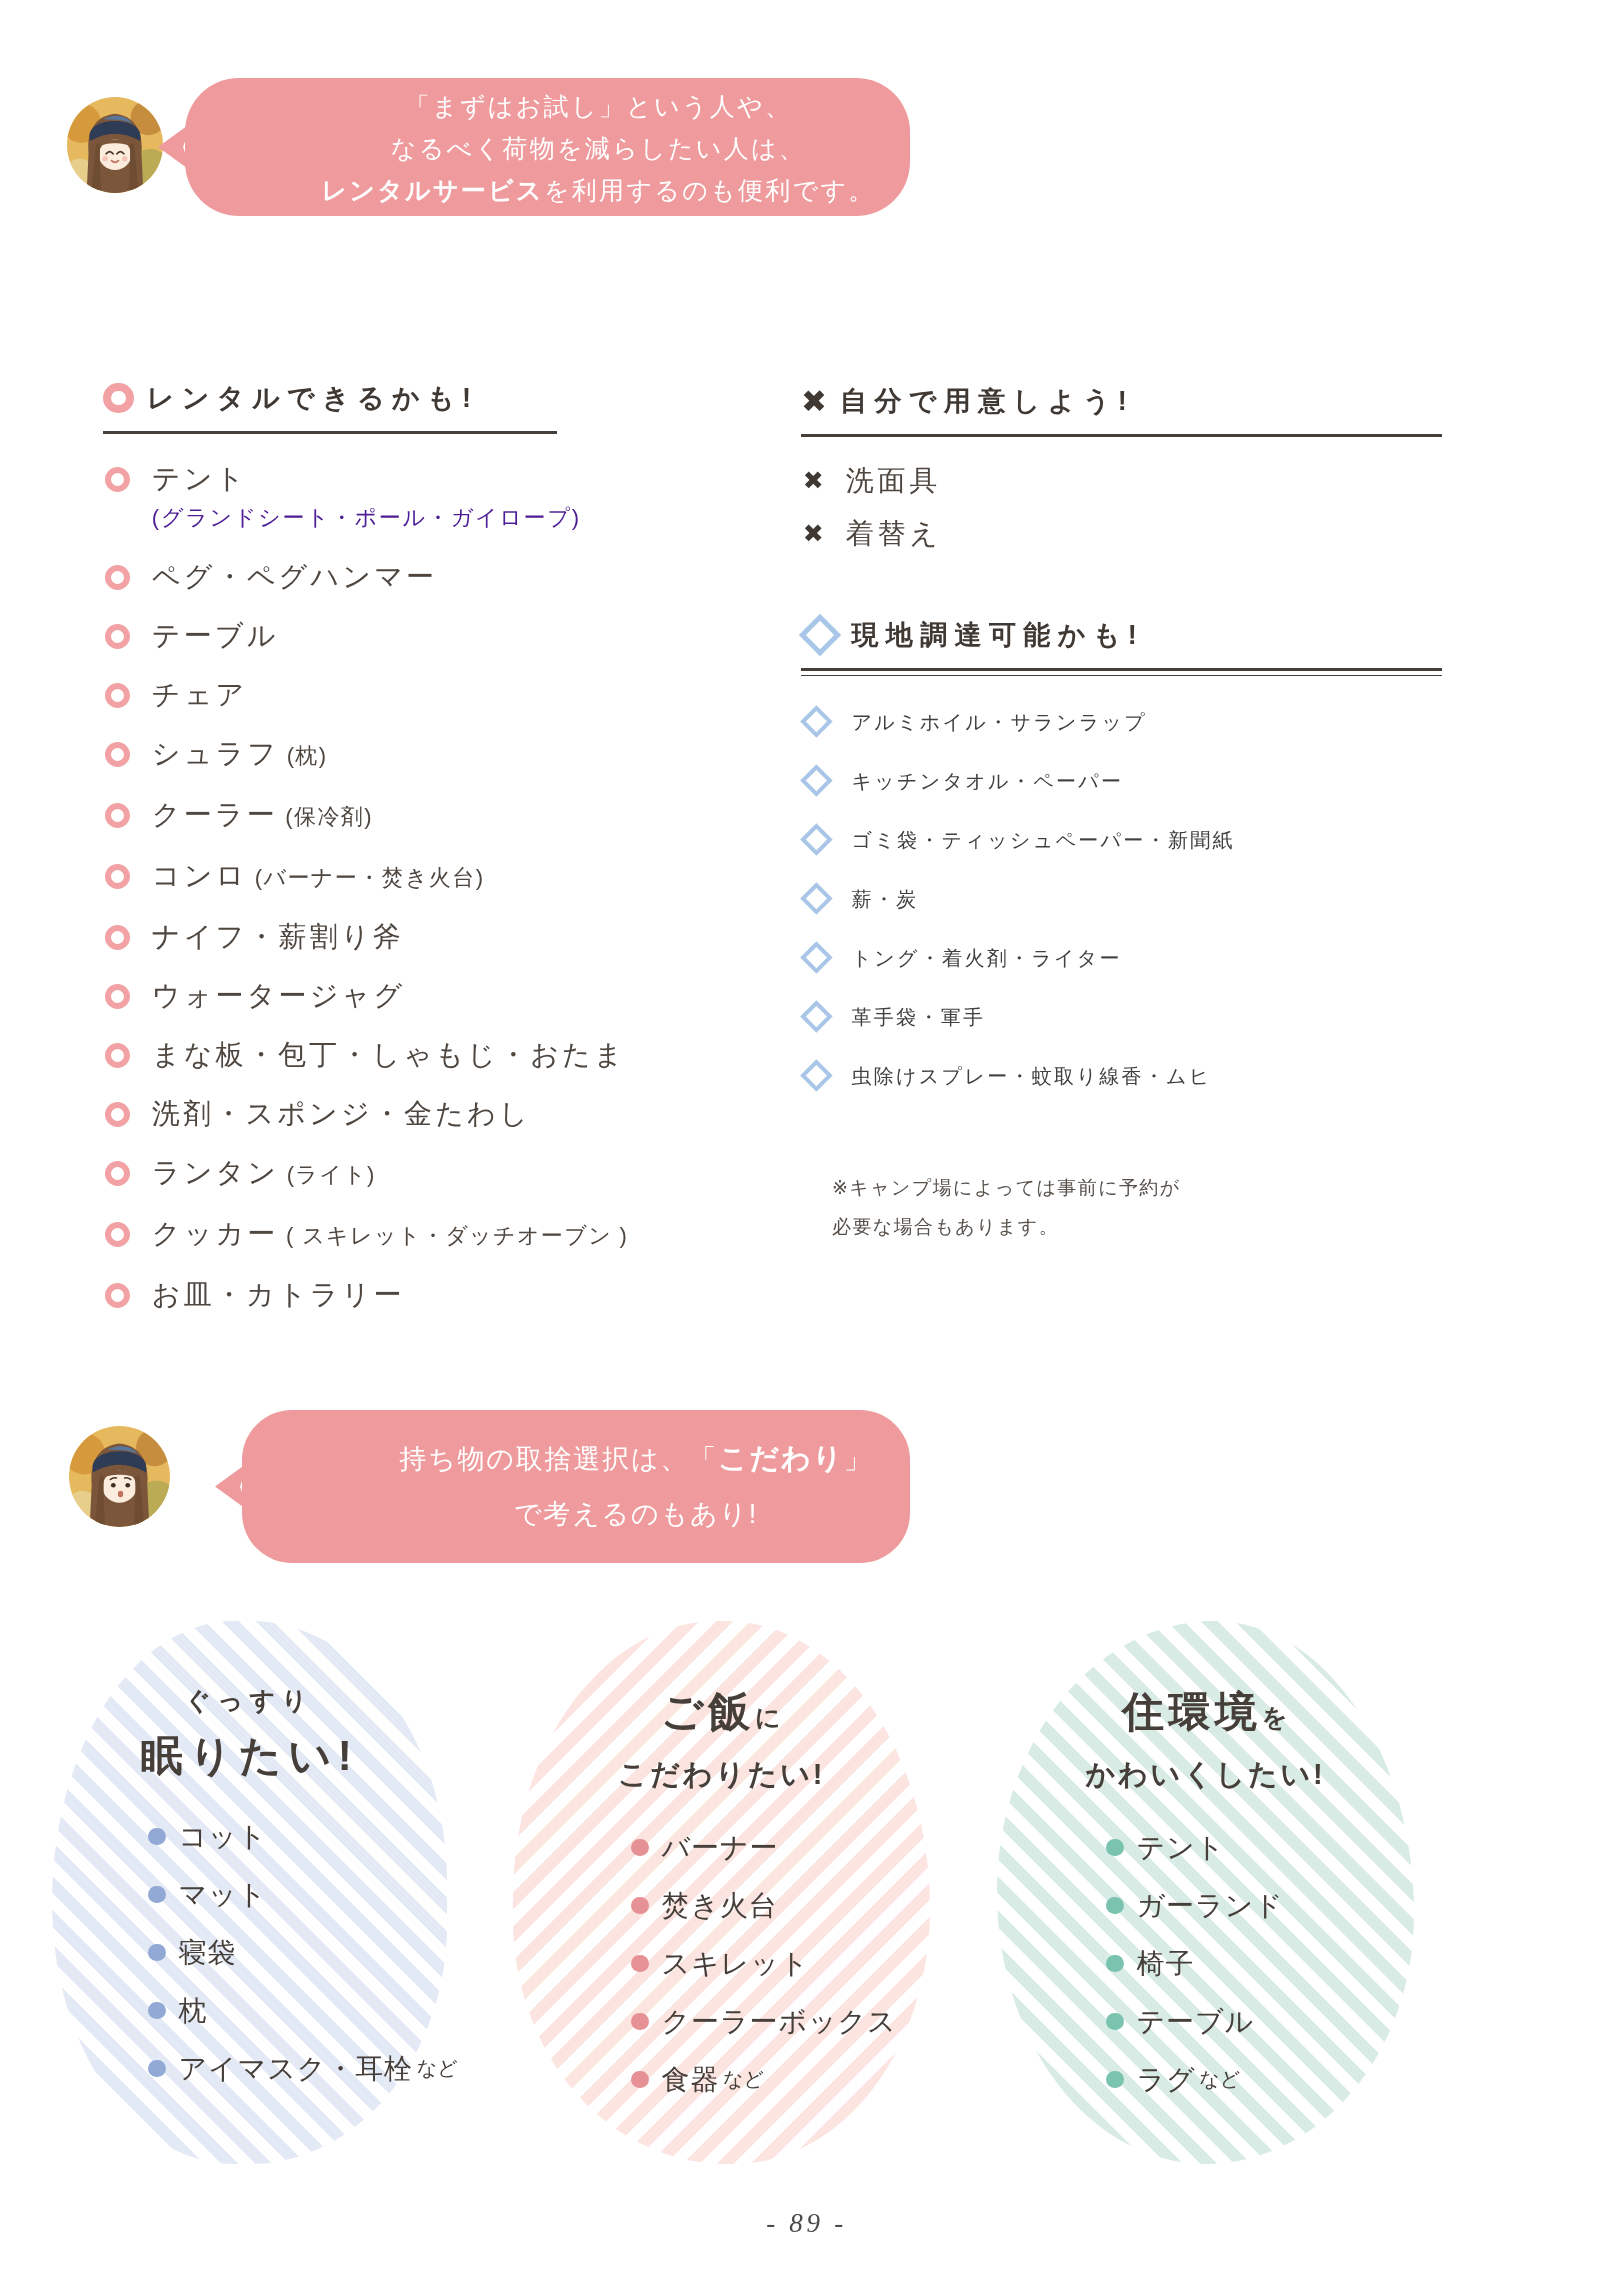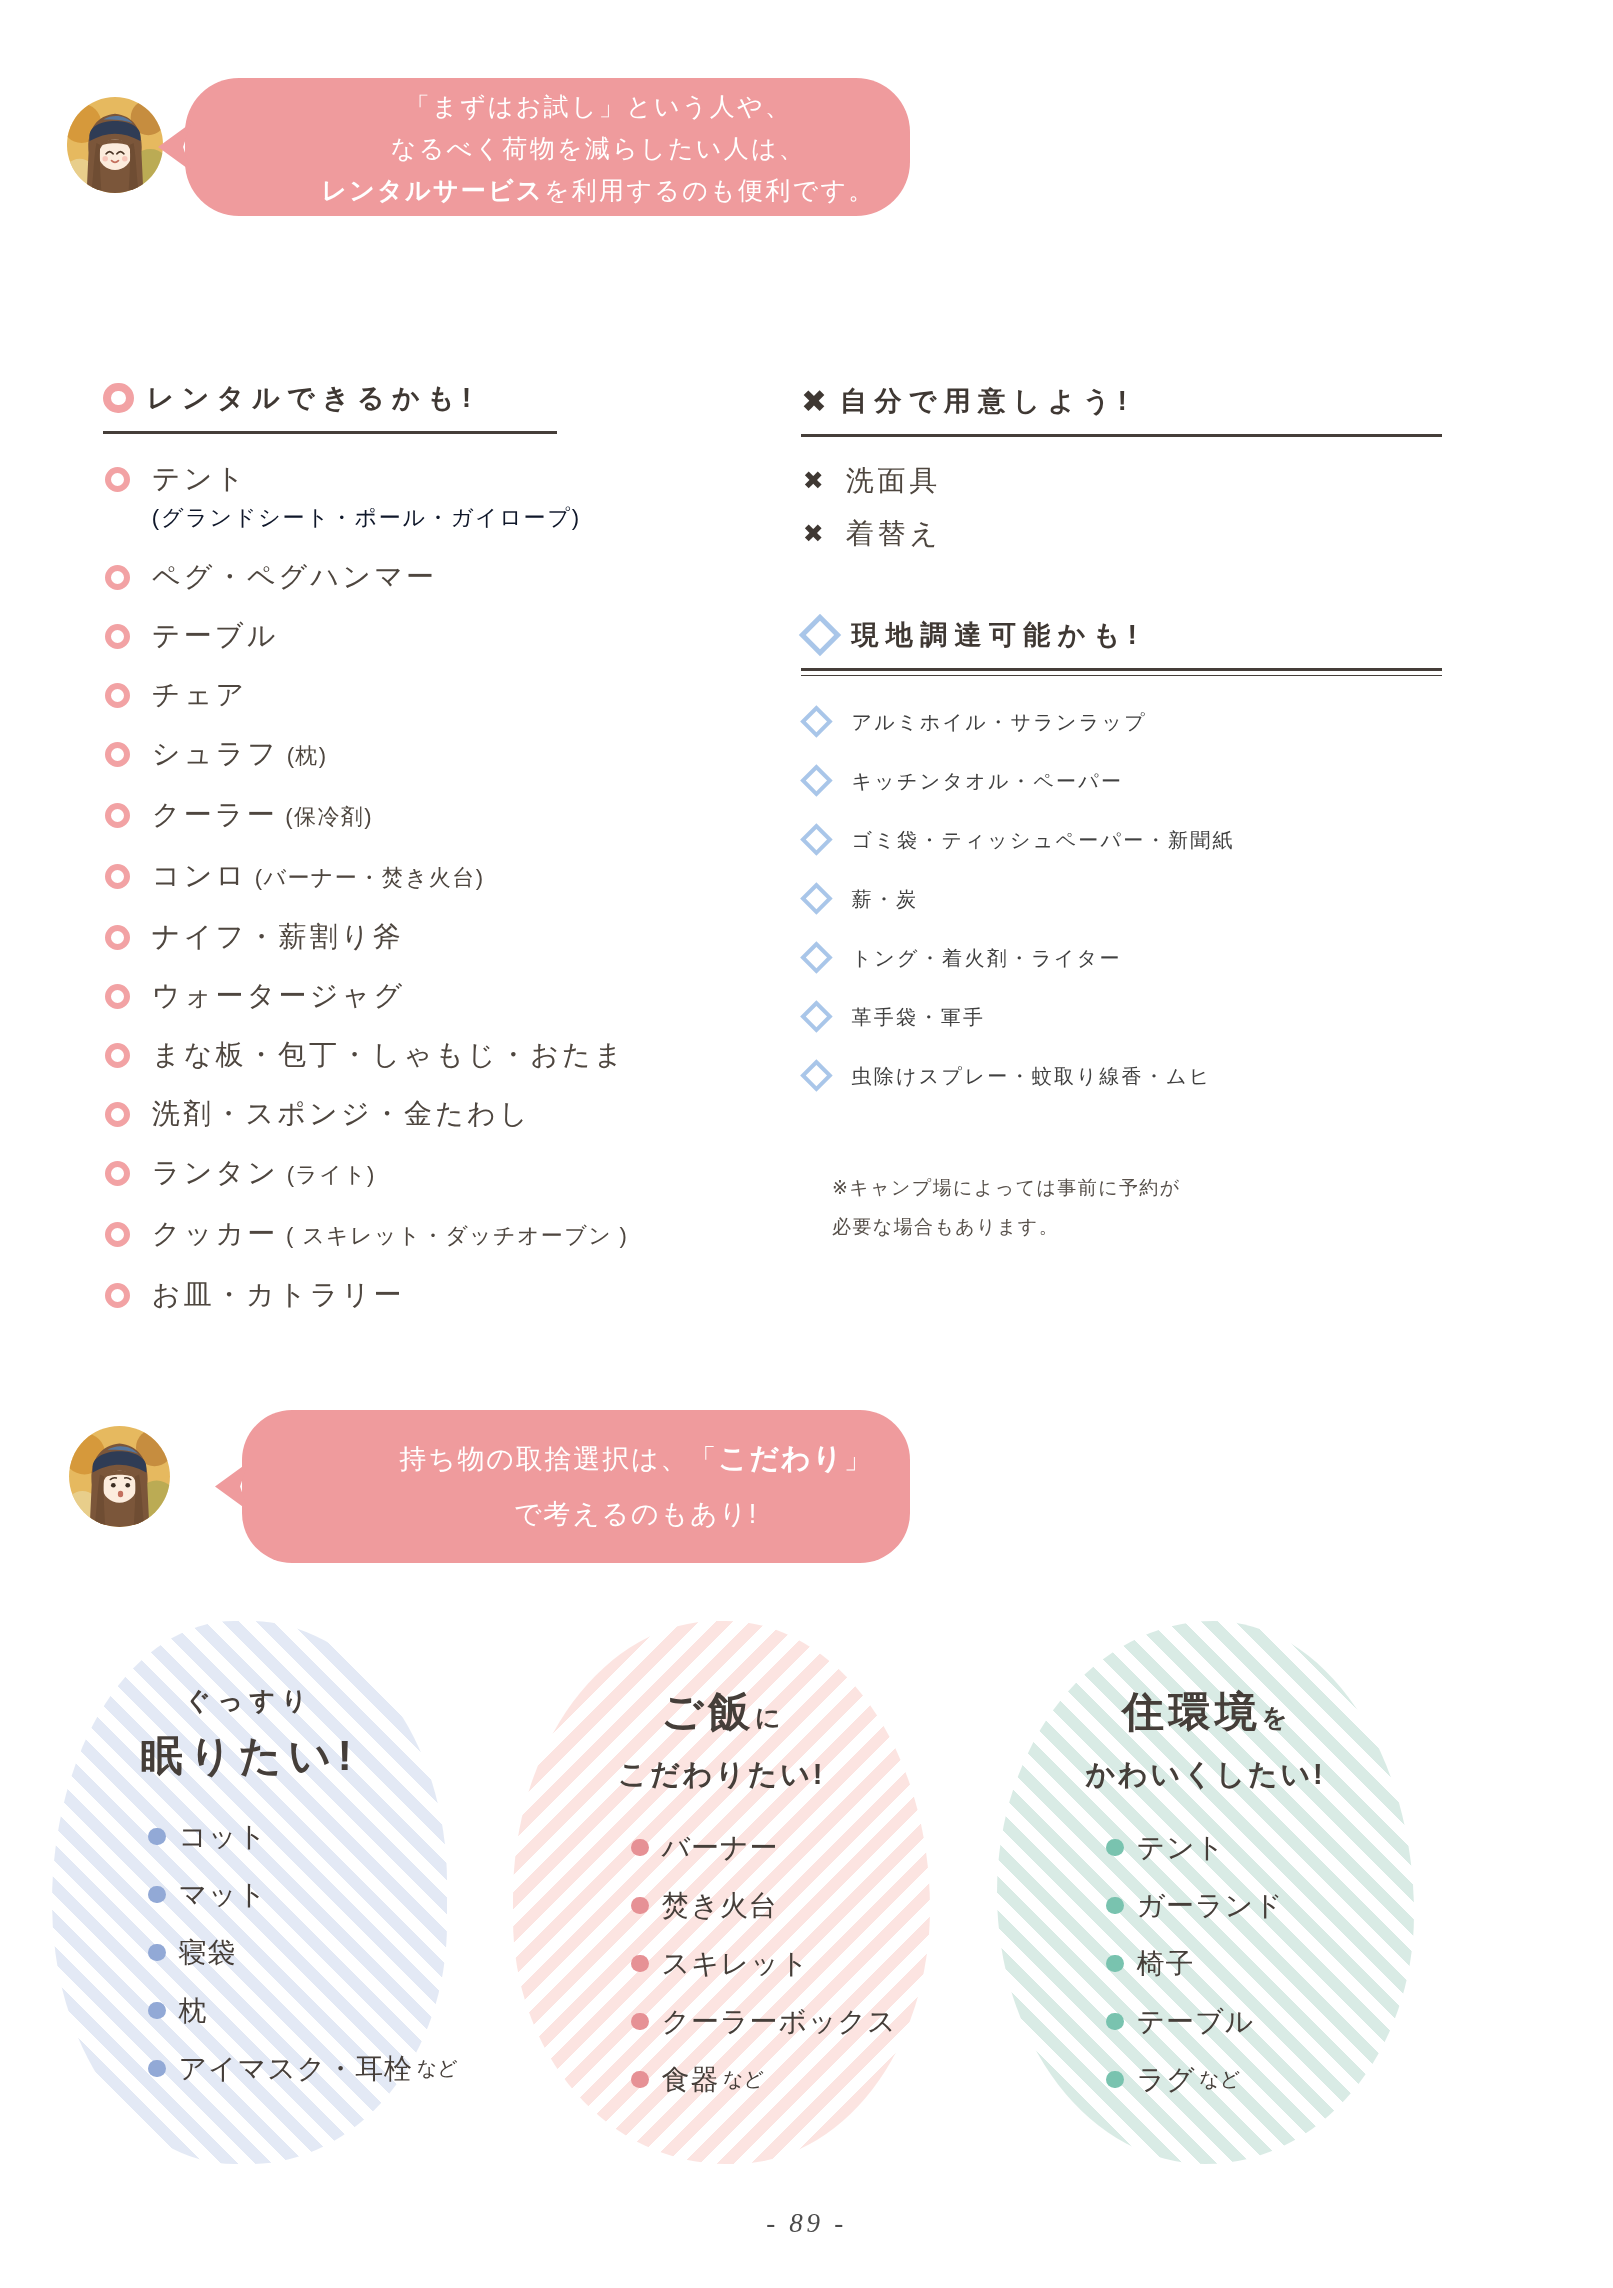--- a/index.html
+++ b/index.html
@@ -42,21 +42,21 @@
   .x-big{font-size:31px;font-weight:bold;color:#3f3833;line-height:1;}
   .dia-big{width:20px;height:20px;border:5.5px solid #a9c6e9;transform:rotate(45deg);flex:0 0 auto;margin:0 3.7px;}
 
   
   ul{list-style:none;margin:0;padding:0;}
   .rental-list{margin-top:29.5px;}
   .rental-list li{display:flex;align-items:flex-start;margin-bottom:28px;white-space:nowrap;}
   .ring{width:13px;height:13px;border:6.5px solid #f2a2a4;border-radius:50%;flex:0 0 auto;margin:3.7px 22px 0 1.8px;}
   .rental-list .main{font-size:28px;letter-spacing:3.2px;color:#4e463f;line-height:31px;}
   .rental-list .sub{font-size:22px;letter-spacing:1.4px;color:#4e463f;margin-left:7.4px;}
-  .rental-list .subline{display:block;font-size:22px;letter-spacing:1.8px;color:#0f172a;margin-top:9.2px;}
+  .rental-list .subline{display:block;font-size:22px;letter-spacing:1.8px;color:#4c1d95;margin-top:9.2px;}
   .rental-list .subline:empty{display:none;}
 
   .x-list{margin-top:28px;}
   .x-list li{display:flex;align-items:center;margin-bottom:22px;}
   .x-mark{font-size:25px;font-weight:bold;color:#3f3833;margin:0 22px 0 1.8px;line-height:31px;}
   .x-list .lbl{font-size:28px;letter-spacing:3.7px;color:#4e463f;line-height:31px;}
 
   .hdr.second{margin-top:68px;}
   .dia-list{margin-top:29.5px;}
   .dia-list li{display:flex;align-items:center;margin-bottom:27px;white-space:nowrap;}

